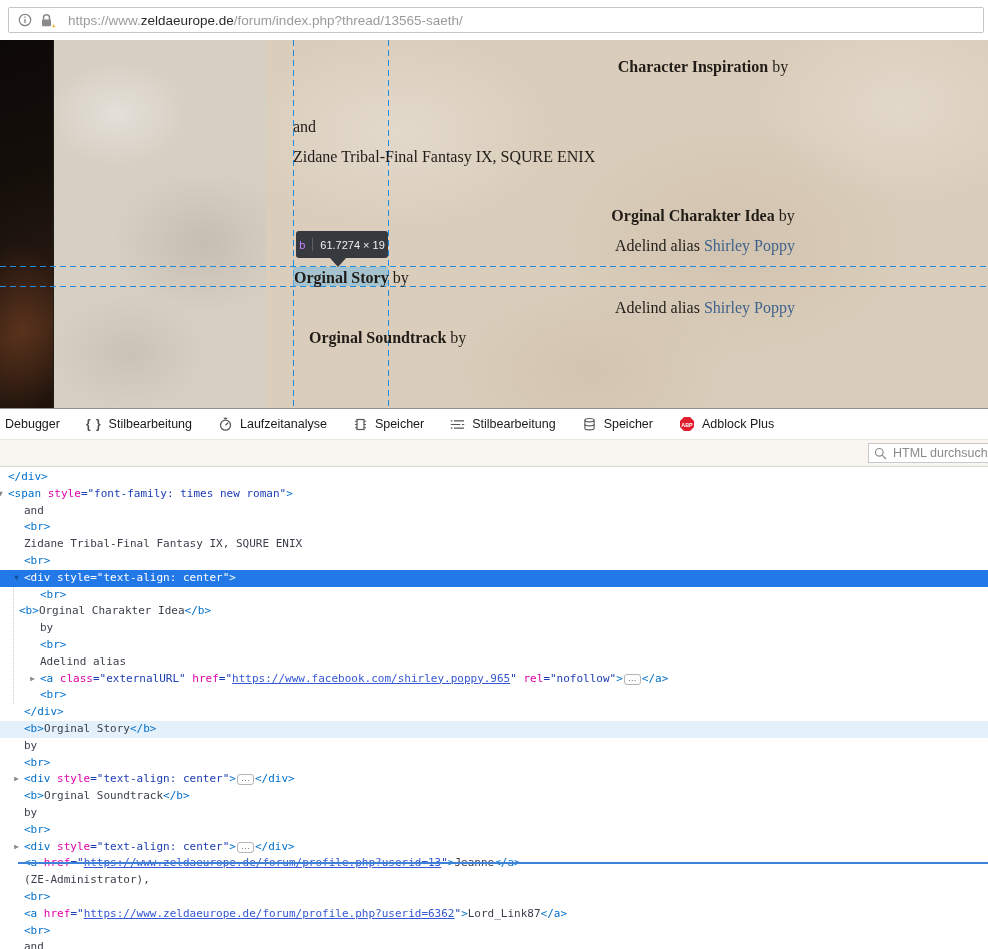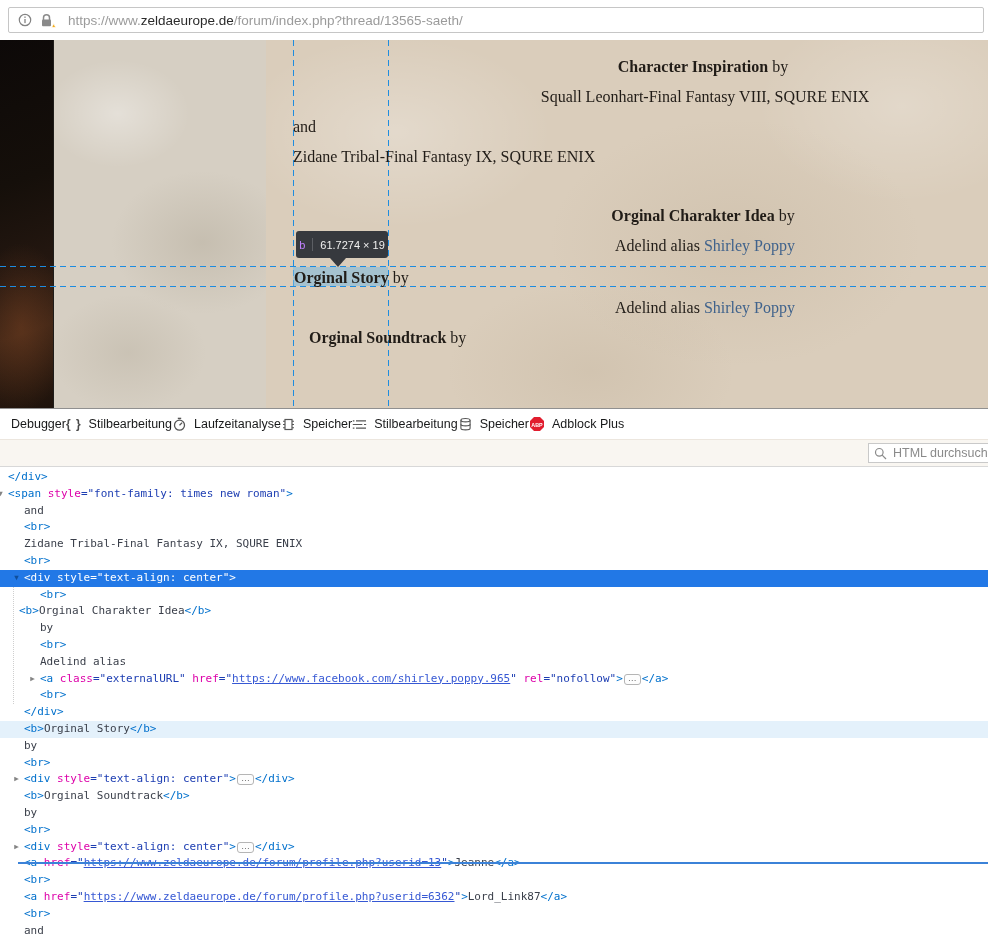--- a/index.html
+++ b/index.html
@@ -36,21 +36,21 @@
   .pline b{font-weight:bold;}
   .plink{color:#40638c;}
   
   #size-tooltip{position:absolute;left:296px;top:191px;width:92px;height:27px;background:#36393e;border-radius:3px;
     display:flex;align-items:center;justify-content:center;font-size:11px;color:#f0f0f0;box-sizing:border-box;}
   #size-tooltip .tt-tag{color:#c182ff;}
   #size-tooltip .tt-div{width:1px;height:13px;background:#5c5f64;margin:0 7px;}
   #tt-arrow{position:absolute;left:330px;top:218px;width:0;height:0;border:8px solid transparent;border-bottom:none;border-top:9px solid #36393e;}
   
   #devtools{position:absolute;left:0;top:408px;width:988px;height:541px;background:#fff;border-top:1px solid #909090;box-sizing:border-box;}
-  #tabbar{position:relative;height:30px;background:#fff;border-bottom:1px solid #ece6de;display:flex;align-items:center;padding-left:11px;}
+  #tabbar{position:relative;height:30px;background:#fff;border-bottom:1px solid #ece6de;display:flex;align-items:center;padding-left:5px;column-gap:26px;}
   .tab{display:flex;align-items:center;gap:7px;height:30px;font-size:12.5px;color:#18191a;white-space:nowrap;}
   .ticon{display:flex;align-items:center;}
   .braces{font-size:12px;color:#4a4a4a;letter-spacing:1px;font-weight:bold;}
   #toolbar2{position:relative;height:26px;background:#f9f6f1;border-bottom:1px solid #d8d8d8;}
   #searchbox{position:absolute;left:868px;top:3px;width:140px;height:18px;border:1px solid #c9c9c9;background:#fff;display:flex;align-items:center;}
   #searchbox svg{margin-left:5px;}
   #searchbox input{border:none;outline:none;background:transparent;font-size:12.5px;color:#555;width:100px;margin-left:4px;font-family:"Liberation Sans",sans-serif;}
   #searchbox input::placeholder{color:#8a8a8a;}
   #markup{position:relative;height:483px;padding-top:2px;overflow:hidden;background:#fff;
     font-family:"DejaVu Sans Mono",monospace;font-size:11px;}
@@ -99,21 +99,20 @@
     <div id="content-bg"></div>
 
     <div class="vguide" style="left:293px;"></div>
     <div class="vguide" style="left:388px;"></div>
     <div class="hguide" style="top:226px;"></div>
     <div class="hguide" style="top:246px;"></div>
     <div id="el-highlight"></div>
 
     <div id="page-text">
         <div class="pline center" style="left: 703px; top: 17px;"><b>Character Inspiration</b><span> by</span></div>
-        <div class="pline center" style="left: 705px; top: 47px;"><span>Squall Leonhart-Final Fantasy VIII, SQURE ENIX</span></div>
         <div class="pline" style="left: 293px; top: 77px;"><span>and</span></div>
         <div class="pline" style="left: 293px; top: 107px;"><span>Zidane Tribal-Final Fantasy IX, SQURE ENIX</span></div>
         <div class="pline center" style="left: 703px; top: 166px;"><b>Orginal Charakter Idea</b><span> by</span></div>
         <div class="pline center" style="left: 705px; top: 196px;"><span>Adelind alias </span><span class="plink">Shirley Poppy</span></div>
         <div class="pline" style="left: 294px; top: 228px;"><b>Orginal Story</b><span> by</span></div>
         <div class="pline center" style="left: 705px; top: 258px;"><span>Adelind alias </span><span class="plink">Shirley Poppy</span></div>
         <div class="pline" style="left: 293px; top: 288px; margin-left: 16px;"><b>Orginal Soundtrack</b><span> by</span></div>
       </div>
 
     <div id="size-tooltip">
@@ -210,20 +209,21 @@
         <div class="mrow" style="padding-left: 24px;"><span class="t-tag">&lt;/div&gt;</span></div>
         <div class="mrow hover" style="padding-left: 24px;"><span class="t-tag">&lt;b&gt;</span><span class="t-text">Orginal Story</span><span class="t-tag">&lt;/b&gt;</span></div>
         <div class="mrow" style="padding-left: 24px;"><span class="t-text">by</span></div>
         <div class="mrow" style="padding-left: 24px;"><span class="t-tag">&lt;br&gt;</span></div>
         <div class="mrow" style="padding-left: 24px;"><span class="expander" style="left: 11px;">▶</span><span class="t-tag">&lt;div</span><span class="t-attr"> style</span><span class="t-val">="text-align: center"</span><span class="t-tag">&gt;</span><span class="dots">…</span><span class="t-tag">&lt;/div&gt;</span></div>
         <div class="mrow" style="padding-left: 24px;"><span class="t-tag">&lt;b&gt;</span><span class="t-text">Orginal Soundtrack</span><span class="t-tag">&lt;/b&gt;</span></div>
         <div class="mrow" style="padding-left: 24px;"><span class="t-text">by</span></div>
         <div class="mrow" style="padding-left: 24px;"><span class="t-tag">&lt;br&gt;</span></div>
         <div class="mrow" style="padding-left: 24px;"><span class="expander" style="left: 11px;">▶</span><span class="t-tag">&lt;div</span><span class="t-attr"> style</span><span class="t-val">="text-align: center"</span><span class="t-tag">&gt;</span><span class="dots">…</span><span class="t-tag">&lt;/div&gt;</span></div>
         <div class="mrow" style="padding-left: 24px;"><span class="t-tag">&lt;a</span><span class="t-attr"> href</span><span class="t-val">="</span><span class="t-link">https://www.zeldaeurope.de/forum/profile.php?userid=13</span><span class="t-val">"</span><span class="t-tag">&gt;</span><span class="t-text">Jeanne</span><span class="t-tag">&lt;/a&gt;</span></div>
+        <div class="mrow" style="padding-left: 24px;"><span class="t-text">(ZE-Administrator),</span></div>
         <div class="mrow" style="padding-left: 24px;"><span class="t-tag">&lt;br&gt;</span></div>
         <div class="mrow" style="padding-left: 24px;"><span class="t-tag">&lt;a</span><span class="t-attr"> href</span><span class="t-val">="</span><span class="t-link">https://www.zeldaeurope.de/forum/profile.php?userid=6362</span><span class="t-val">"</span><span class="t-tag">&gt;</span><span class="t-text">Lord_Link87</span><span class="t-tag">&lt;/a&gt;</span></div>
         <div class="mrow" style="padding-left: 24px;"><span class="t-tag">&lt;br&gt;</span></div>
         <div class="mrow" style="padding-left: 24px;"><span class="t-text">and</span></div>
       </div>
     <div id="flash-underline"></div>
   </div>
 </div>
 
 </body></html>

